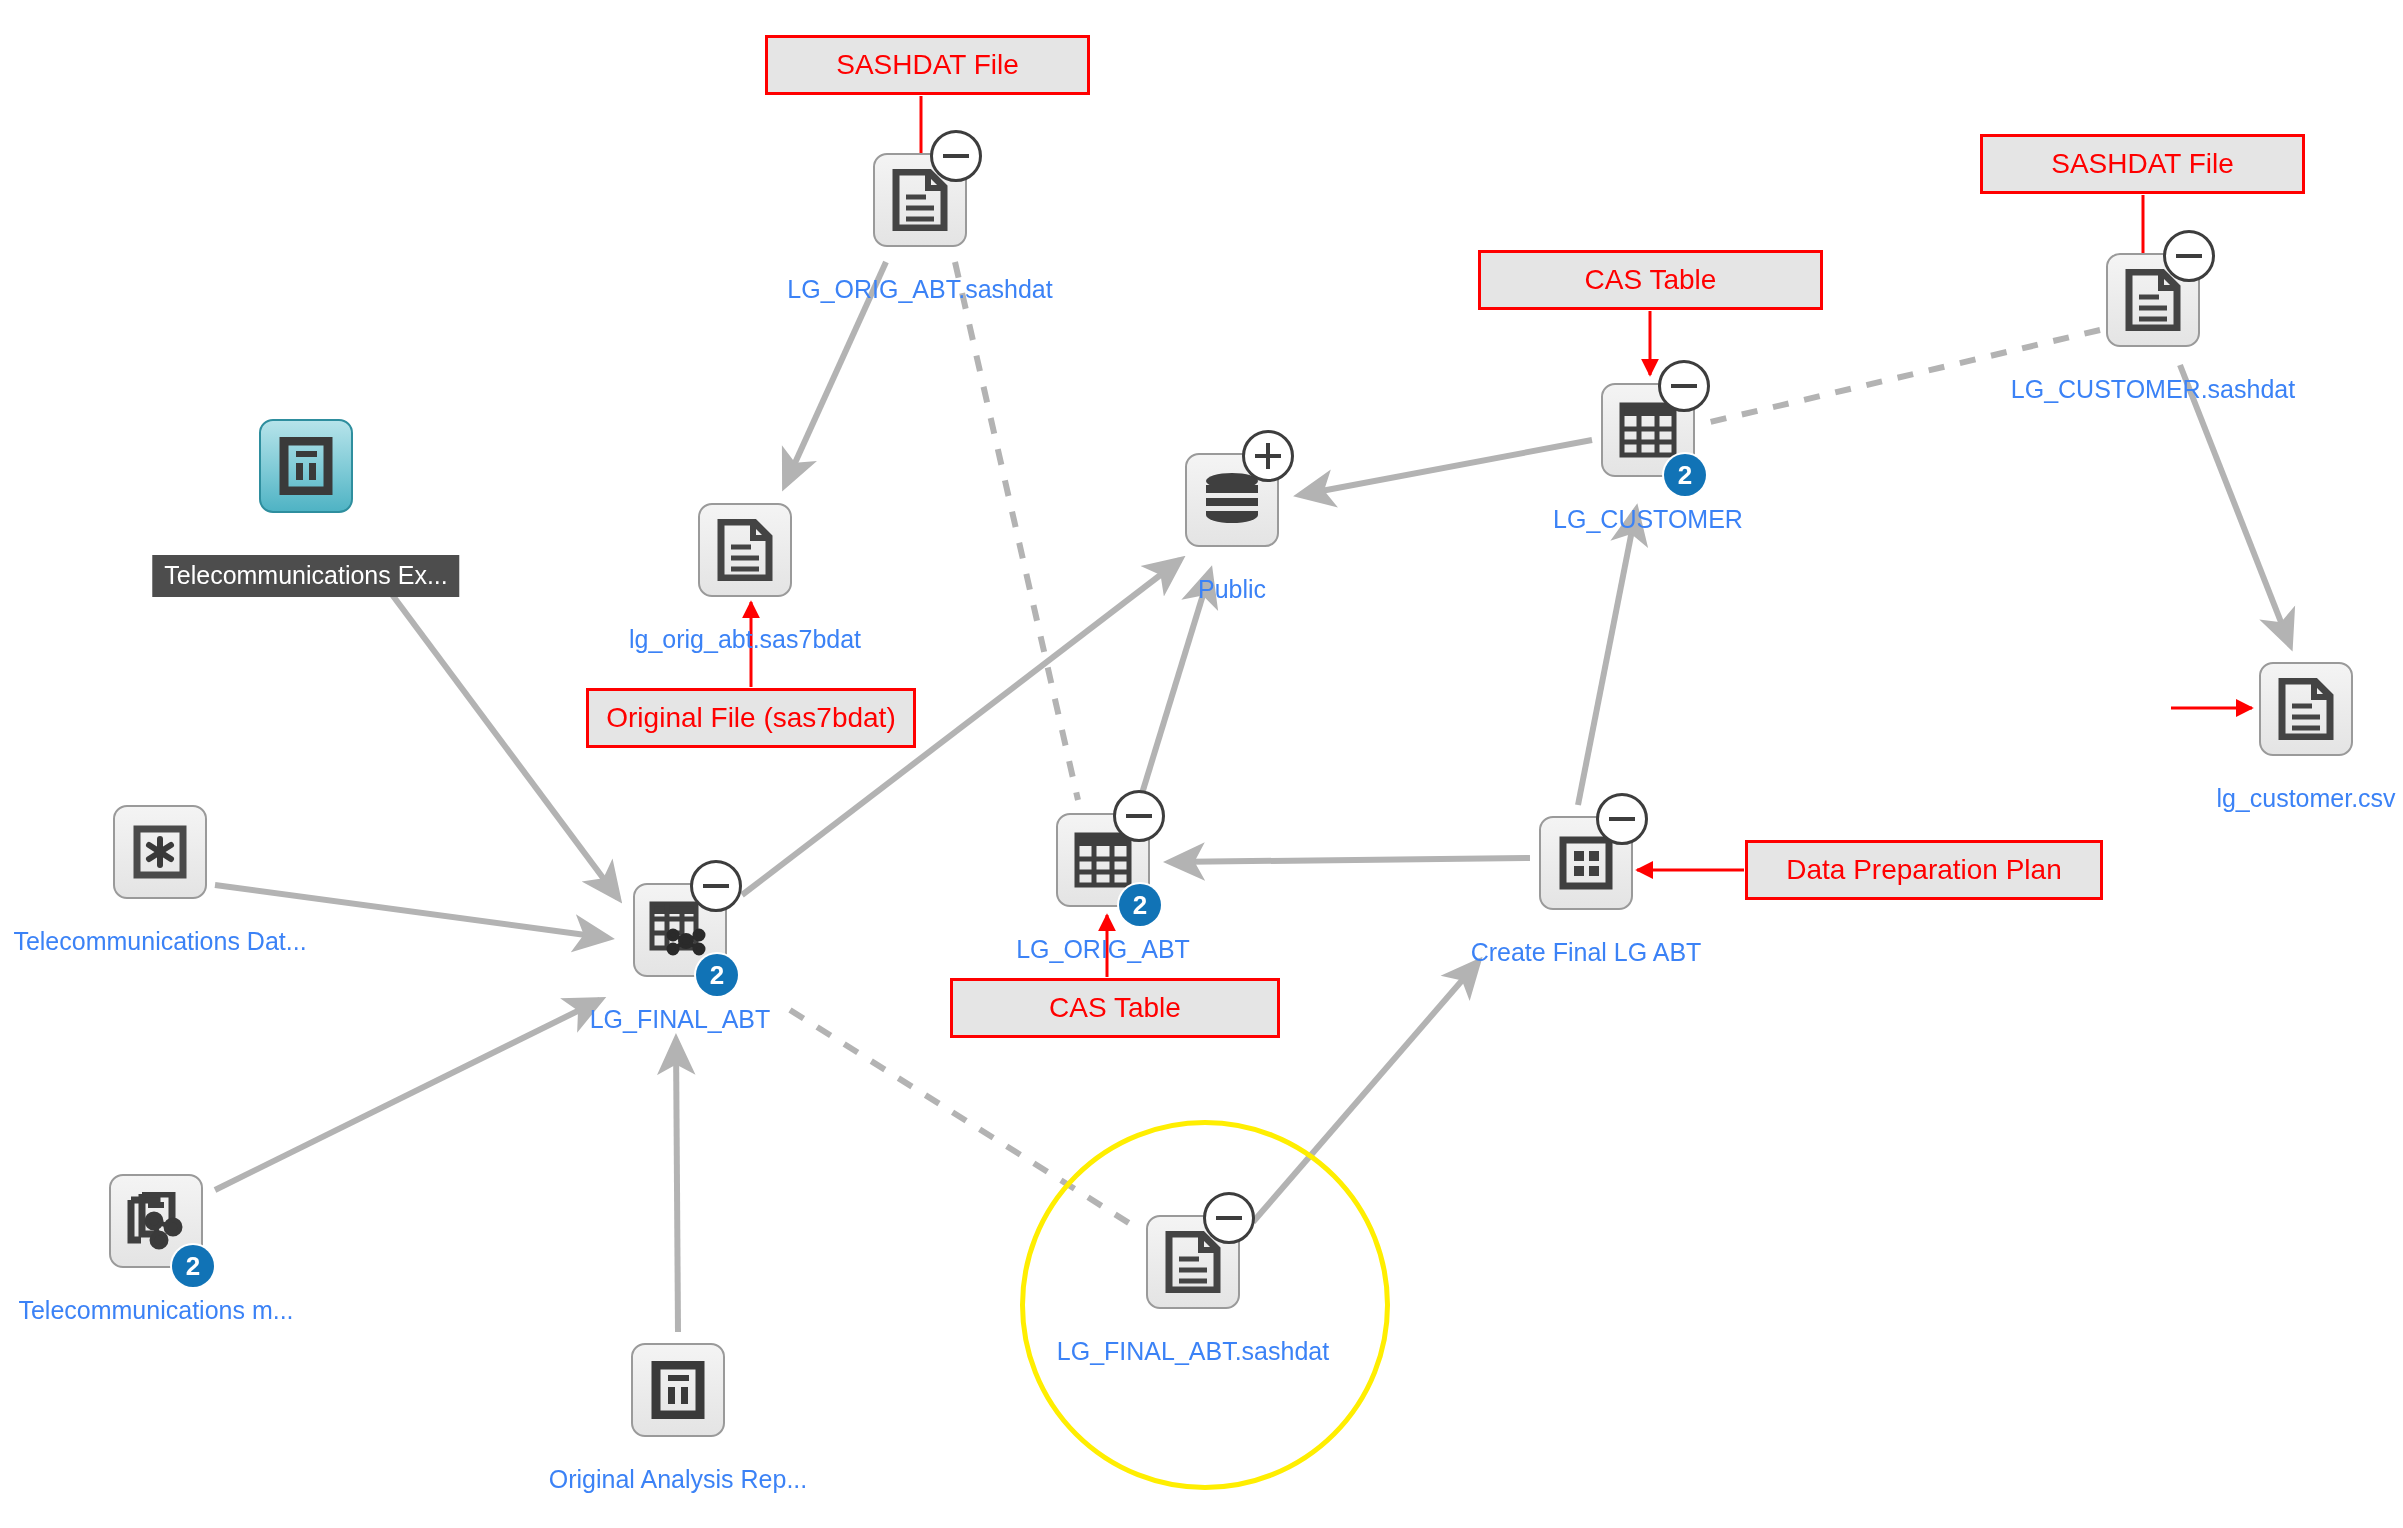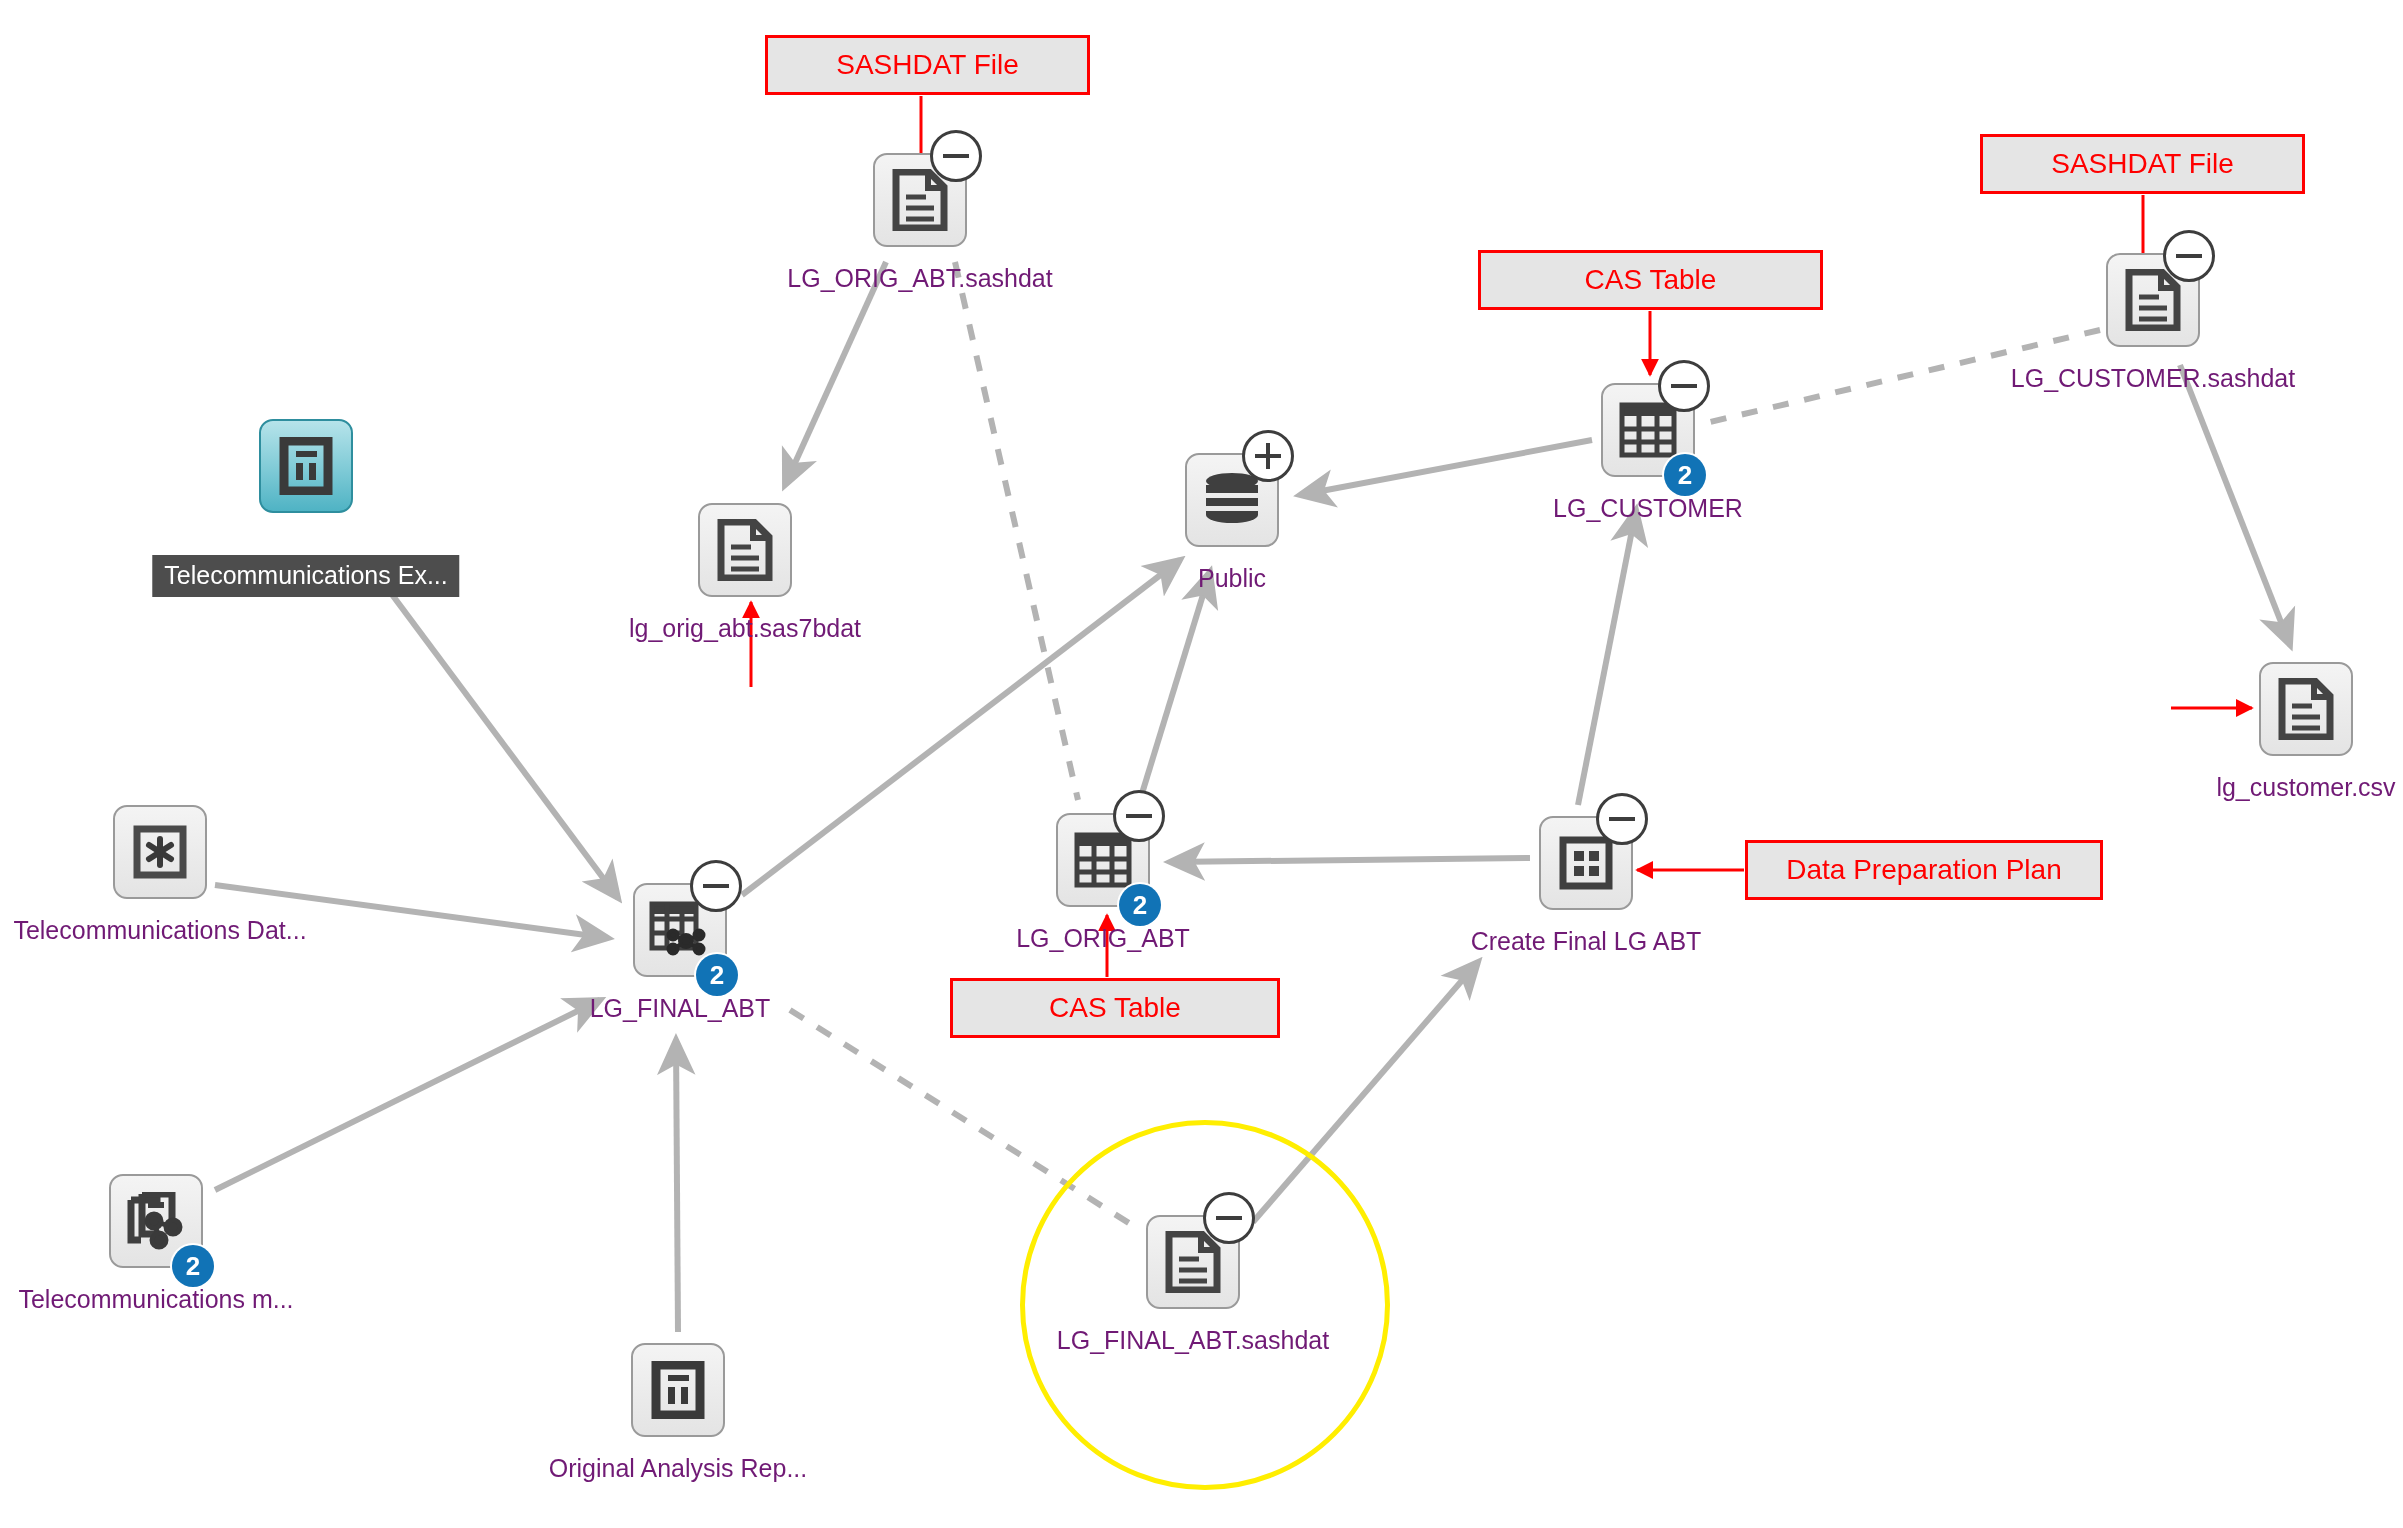--- a/index.html
+++ b/index.html
@@ -17,21 +17,21 @@
     box-sizing:border-box;
     display:flex;align-items:center;justify-content:center;
   }
   .tile.teal{
     border:2px solid #2e8e9e;
     background:linear-gradient(180deg,#b6e3ea 0%,#7ecad6 55%,#4fb3c4 100%);
   }
   .tile svg{display:block;}
   .nlabel{
     position:absolute;left:50%;transform:translateX(-50%);
-    top:63px;white-space:nowrap;color:#701a75;font-size:25px;line-height:30px;
+    top:74px;white-space:nowrap;color:#3b82f6;font-size:25px;line-height:30px;
   }
   .nlabel.dark{
     background:#4d4d4d;color:#ffffff;padding:5px 12px 7px;top:54px;
     font-size:25px;
     margin-top:35px;
   }
   
   .badge-minus,.badge-plus{
     position:absolute;right:-62px;top:-70px;width:52px;height:52px;border-radius:50%;
     border:3px solid #3d3d3d;background:#fff;box-sizing:border-box;
@@ -349,17 +349,18 @@
             <line x1="14" y1="39" x2="42" y2="39"></line>
             <line x1="14" y1="50" x2="42" y2="50"></line>
           </g>
         </svg>
     </div>
     <div class="nlabel">lg_customer.csv</div>
   </div>
 
   <div class="callout" style="left:765px;top:35px;width:325px;height:60px;">SASHDAT File</div>
   <div class="callout" style="left:1980px;top:134px;width:325px;height:60px;">SASHDAT File</div>
+  <div class="callout" style="left:586px;top:688px;width:330px;height:60px;">Original File (sas7bdat)</div>
   <div class="callout" style="left:950px;top:978px;width:330px;height:60px;">CAS Table</div>
   <div class="callout" style="left:1478px;top:250px;width:345px;height:60px;">CAS Table</div>
   <div class="callout" style="left:1745px;top:840px;width:358px;height:60px;">Data Preparation Plan</div>
 
 </div>
 
 </body></html>

